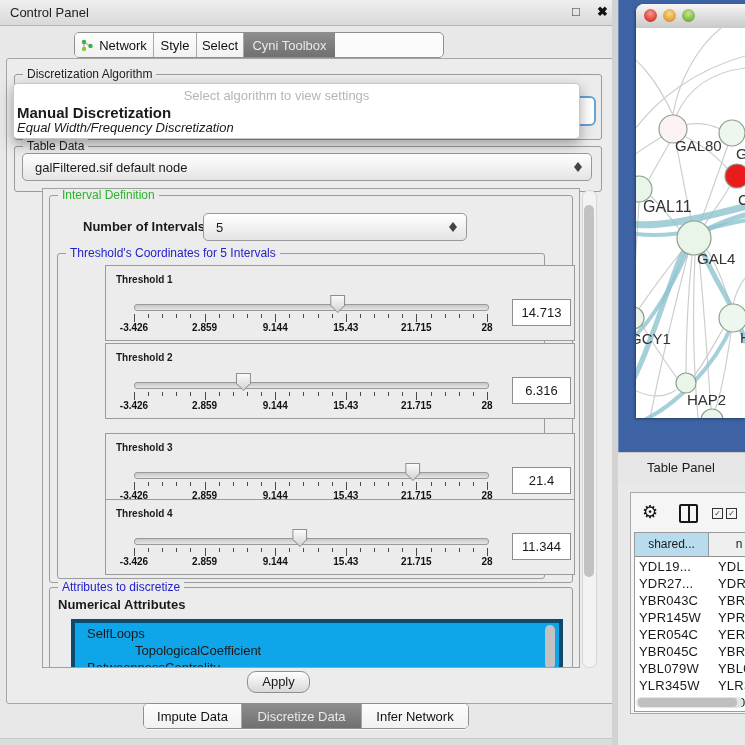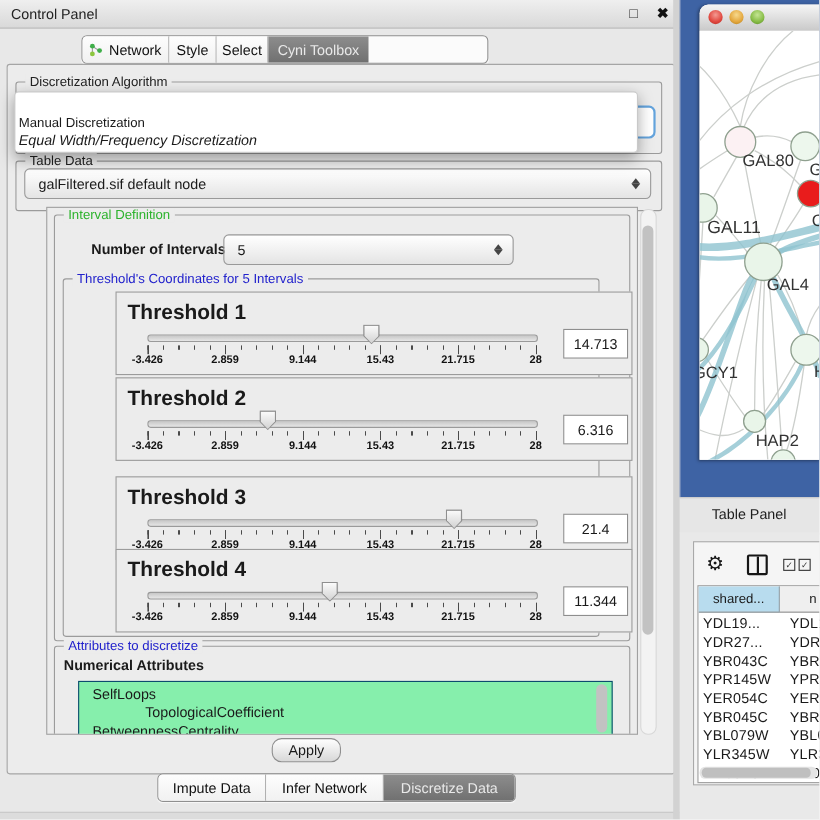--- a/index.html
+++ b/index.html
@@ -28,48 +28,48 @@
   .combo{position:absolute;background:linear-gradient(#ffffff,#e4e4e4);border:1px solid #999;
          border-radius:5px;font-size:13px;display:flex;align-items:center;}
   .combo .txt{padding-left:12px;flex:1;}
   .spin{width:9px;height:12px;position:relative;margin-right:9px;}
   .spin::before{content:"";position:absolute;left:1px;top:0;border:4px solid transparent;border-bottom:5px solid #444;margin-top:-3px;}
   .spin::after{content:"";position:absolute;left:1px;bottom:-3px;border:4px solid transparent;border-top:5px solid #444;}
   
   #popup{left:13px;top:83px;width:565px;height:54px;background:#fff;border:1px solid #c9c9c9;
          border-radius:4px;box-shadow:0 5px 14px rgba(0,0,0,.35);z-index:50;}
   #popup .prompt{position:absolute;top:4px;left:0;right:40px;text-align:center;font-size:13px;color:#b5b5b5;}
-  #popup .it1{position:absolute;top:20px;left:3px;font-size:12px;font-weight:normal;}
+  #popup .it1{position:absolute;top:20px;left:3px;font-size:15px;font-weight:bold;}
   #popup .it2{position:absolute;top:36px;left:3px;font-size:13px;font-style:italic;}
   #hidden-combo{left:520px;top:96px;width:72px;height:26px;background:#fff;border:2px solid #64a4dd;
                 border-radius:6px;z-index:10;}
   
   #viewport{left:42px;top:188px;width:536px;height:478px;border:1px solid #a0a0a0;background:#ececec;overflow:hidden;}
   .vscroll{position:absolute;background:#f3f3f3;border:1px solid #d7d7d7;border-radius:7px;}
   .vthumb{position:absolute;left:1px;width:10px;background:#c2c2c2;border-radius:5px;}
   
   .th-row{position:absolute;left:62px;width:468px;height:74px;border:1px solid #9b9b9b;background:#ececec;}
-  .th-label{position:absolute;left:10px;top:8px;font-size:19px;font-weight:bold;}
+  .th-label{position:absolute;left:10px;top:8px;font-size:10px;font-weight:bold;}
   .track{position:absolute;left:28px;top:38px;width:353px;height:5px;border:1px solid #9a9a9a;
          border-radius:3px;background:linear-gradient(#c7c7c7,#e6e6e6);}
   .thumb{position:absolute;top:29px;width:15px;height:18px;
          clip-path:polygon(0 0,100% 0,100% 58%,50% 100%,0 58%);background:#8f8f8f;
          filter:drop-shadow(0 1px 1px rgba(0,0,0,.35));}
   .thumb i{position:absolute;left:1px;top:1px;right:1px;bottom:1px;display:block;
            clip-path:polygon(0 0,100% 0,100% 58%,50% 100%,0 58%);background:linear-gradient(#fbfbfb,#d2d2d2);}
   .ticks-minor{position:absolute;left:28px;top:48px;width:355px;height:4px;
         background:repeating-linear-gradient(to right,#4a4a4a 0 1px,transparent 1px 14.12px);}
   .ticks-major{position:absolute;left:28px;top:48px;width:355px;height:8px;
         background:repeating-linear-gradient(to right,#4a4a4a 0 1px,transparent 1px 70.6px);}
   .tick-labels{position:absolute;left:28px;top:56px;width:353px;height:12px;}
   .tick-label{position:absolute;transform:translateX(-50%);font-size:10px;font-weight:bold;color:#111;white-space:nowrap;}
   .valbox{position:absolute;left:406px;top:33px;width:57px;height:25px;background:#fff;border:1px solid #8e8e8e;
           font-size:13px;text-align:center;line-height:25px;}
   
-  #attr-list{left:70px;top:618px;width:484px;height:48px;background:#86efac;border:1px solid #0c4a6e;overflow:hidden;}
+  #attr-list{left:70px;top:618px;width:484px;height:48px;background:#0ea5e9;border:4px solid #0c4a6e;overflow:hidden;}
   .attr-item{position:absolute;left:12px;font-size:13px;height:17px;line-height:17px;}
   
   .pushbtn{position:absolute;background:linear-gradient(#fefefe,#d8d8d8);border:1px solid #8f8f8f;
            border-radius:9px;font-size:13px;text-align:center;}
   
   #divider{left:612px;top:0;width:6px;height:745px;background:#d2d2d2;}
   #net-area{left:618px;top:0;width:127px;height:452px;background:#3e63a4;border-left:1px solid #7189b8;}
   #net-window{left:636px;top:4px;width:109px;height:414px;background:#fff;border-radius:8px 0 0 0;
               box-shadow:-1px 1px 3px rgba(0,0,0,.4);}
   #net-titlebar{left:636px;top:4px;width:109px;height:24px;background:linear-gradient(#f6f6f6,#c9c9c9);
@@ -250,30 +250,31 @@
   <div class="vscroll" style="left:582px;top:190px;width:13px;height:476px;">
     <div class="vthumb" style="top:14px;height:372px;"></div>
   </div>
 
   <div class="pushbtn" style="left:247px;top:671px;width:61px;height:20px;line-height:20px;">Apply</div>
 
   <div class="abs seg-wrap" style="left:143px;top:703px;width:324px;">
     <div class="seg" style="width:97px;">
       <span>Impute Data</span>
       </div>
+    <div class="seg sel" style="width:119px;">
+      <span>Discretize Data</span>
+      </div>
     <div class="seg" style="width:106px;">
       <span>Infer Network</span>
       </div>
-    <div class="seg sel" style="width:119px;">
-      <span>Discretize Data</span>
-      </div>
   </div>
   <div class="abs" id="bottom-band"></div>
 
   <div class="abs" id="popup">
+    <div class="prompt">Select algorithm to view settings</div>
     <div class="it1">Manual Discretization</div>
     <div class="it2">Equal Width/Frequency Discretization</div>
   </div>
 
   <div class="abs" id="divider"></div>
   <div class="abs" id="net-area"></div>
   <div class="abs" id="net-window"></div>
   <div class="abs" id="net-titlebar"></div>
   <div class="tl" id="tl-red"></div>
   <div class="tl" id="tl-yellow"></div>

